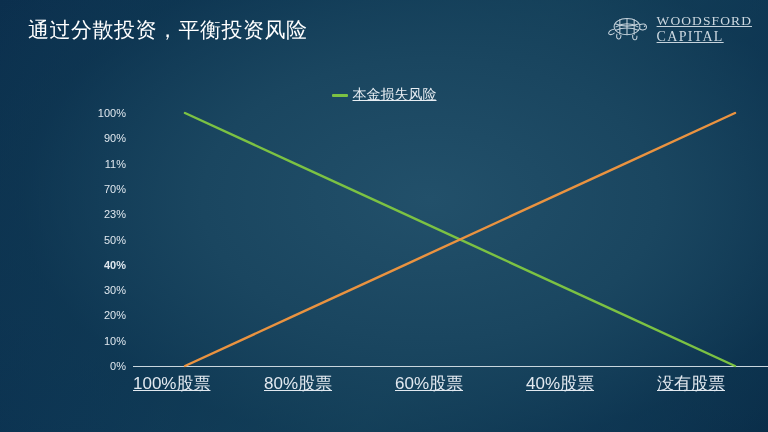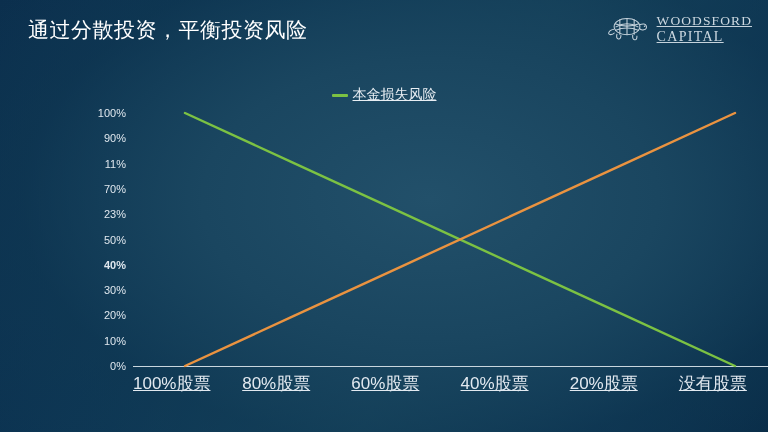--- a/index.html
+++ b/index.html
@@ -117,18 +117,17 @@
     <div id="axisline"></div>
     <svg id="plot" viewBox="0 0 768 432">
         <polyline points="137,113 247,163.6 357,214.20000000000002 467,264.8 577,315.4 687,366" fill="none" stroke="#7cc243" stroke-width="2.4" stroke-linecap="round" stroke-linejoin="round"></polyline>
         <polyline points="137,366 247,315.4 357,264.8 467,214.20000000000002 577,163.6 687,113" fill="none" stroke="#ea9340" stroke-width="2.4" stroke-linecap="round" stroke-linejoin="round"></polyline>
       </svg>
     <div id="xlabels">
         <div class="xtick">100%股票</div>
         <div class="xtick">80%股票</div>
         <div class="xtick">60%股票</div>
         <div class="xtick">40%股票</div>
-        <div class="xtick">20%股票</div>
         <div class="xtick">没有股票</div>
       </div>
   </div>
 
 </div>
 
 </body></html>

